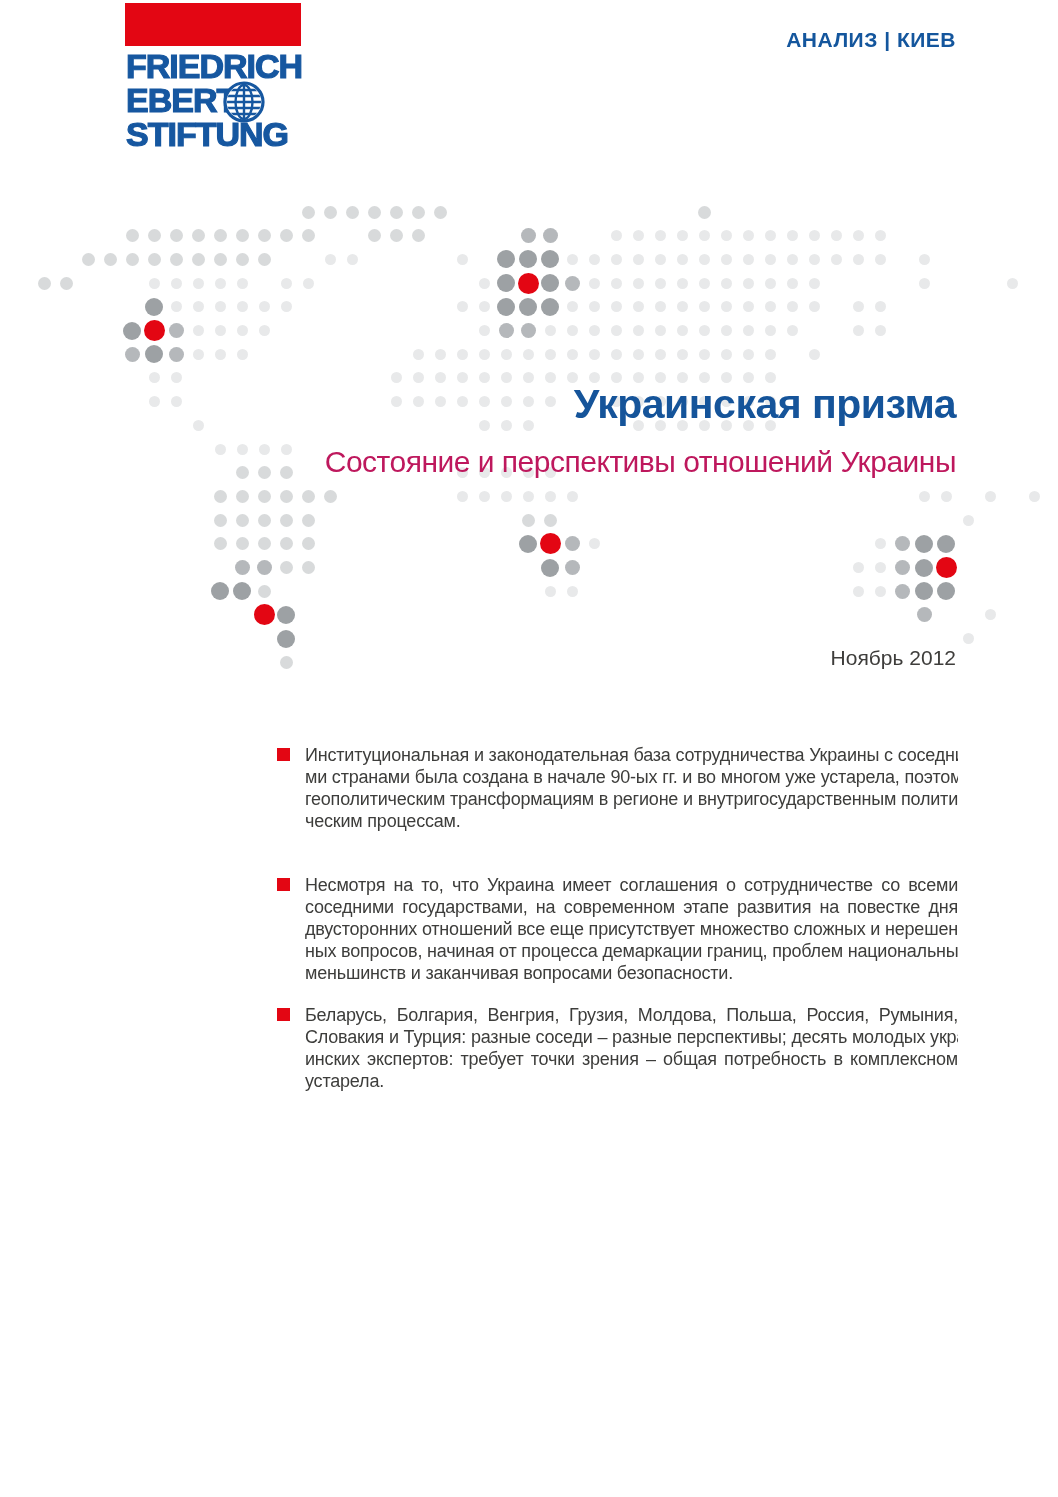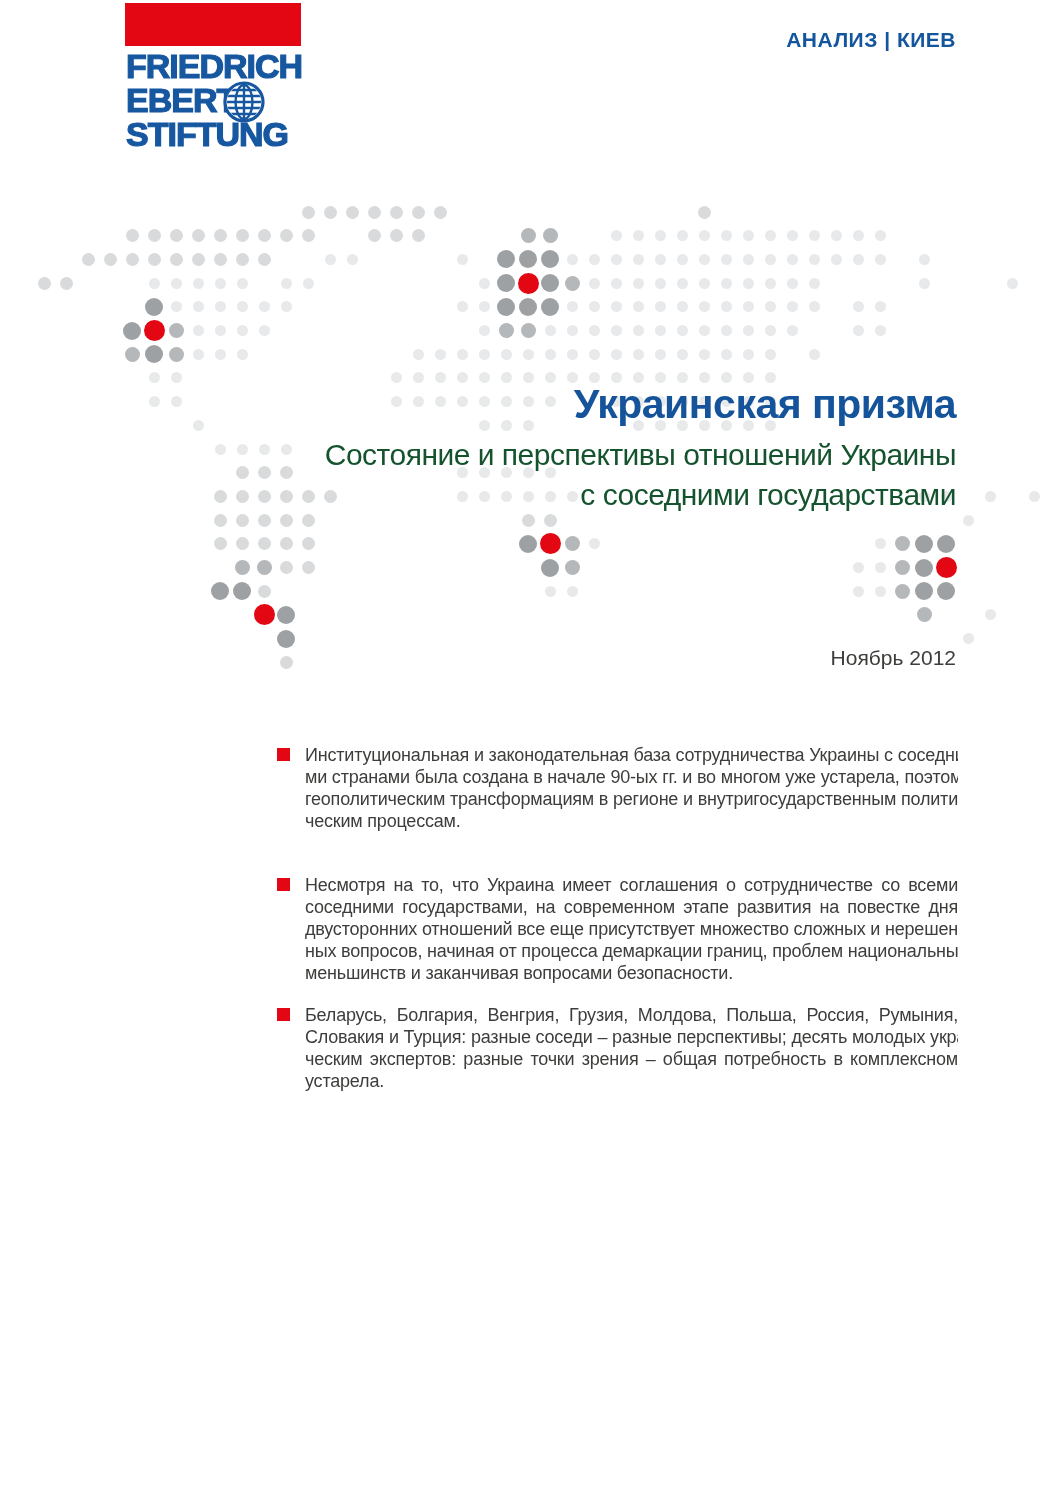--- a/index.html
+++ b/index.html
@@ -28,22 +28,22 @@
   
   .map{position:absolute;left:0;top:0;width:1058px;height:700px;z-index:1;}
   .dot{position:absolute;border-radius:50%;}
   
   .title-block{position:absolute;right:102px;top:380px;z-index:2;text-align:right;width:760px;}
   .main-title{
     margin:0;color:#15549a;font-size:41px;line-height:48px;font-weight:700;
     letter-spacing:-.5px;white-space:nowrap;
   }
   .subtitle{
-    color:#14532d;font-size:30px;line-height:40px;font-weight:400;
-    letter-spacing:-.5px;white-space:nowrap;margin-top:7px;
+    color:#be185d;font-size:30px;line-height:40px;font-weight:400;
+    letter-spacing:-.5px;white-space:nowrap;margin-top:14px;
   }
   .subtitle div{white-space:nowrap;}
   .date{
     position:absolute;right:102px;top:646px;z-index:2;color:#3e3d3b;
     font-size:21px;white-space:nowrap;
   }
   
   .bullets{position:absolute;left:277px;top:0;width:681px;z-index:2;}
   .bullet-item{position:absolute;left:0;width:681px;}
   .bullet-item.b0{top:744px;}
@@ -385,21 +385,20 @@
       <line x1="22" y1="5" x2="22" y2="39" stroke="#1657a0" stroke-width="2.4"></line>
     </svg>
   </div>
 
   <div class="header-label">АНАЛИЗ | КИЕВ</div>
 
   <div class="title-block">
     <h1 class="main-title">Украинская призма</h1>
     <div class="subtitle">
       <div>Состояние и перспективы отношений Украины</div>
-      <div>с соседними государствами</div>
     </div>
   </div>
 
   <div class="date">Ноябрь 2012</div>
 
   <div class="bullets">
     <div class="bullet-item b0">
       <span class="bullet-marker"></span>
       <div class="bullet-lines">
           <div class="tline">Институциональная и законодательная база сотрудничества Украины с соседни-</div>
@@ -416,19 +415,19 @@
           <div class="tline">двусторонних отношений все еще присутствует множество сложных и нерешен-</div>
           <div class="tline">ных вопросов, начиная от процесса демаркации границ, проблем национальных</div>
           <div class="tline last">меньшинств и заканчивая вопросами безопасности.</div>
         </div>
     </div>
     <div class="bullet-item b2">
       <span class="bullet-marker"></span>
       <div class="bullet-lines">
           <div class="tline">Беларусь, Болгария, Венгрия, Грузия, Молдова, Польша, Россия, Румыния,</div>
           <div class="tline">Словакия и Турция: разные соседи – разные перспективы; десять молодых укра-</div>
-          <div class="tline">ческим экспертов: разные точки зрения – общая потребность в комплексном</div>
+          <div class="tline">инских экспертов: требует точки зрения – общая потребность в комплексном</div>
           <div class="tline last">устарела.</div>
         </div>
     </div>
   </div>
 
 </div>
 
 </body></html>

